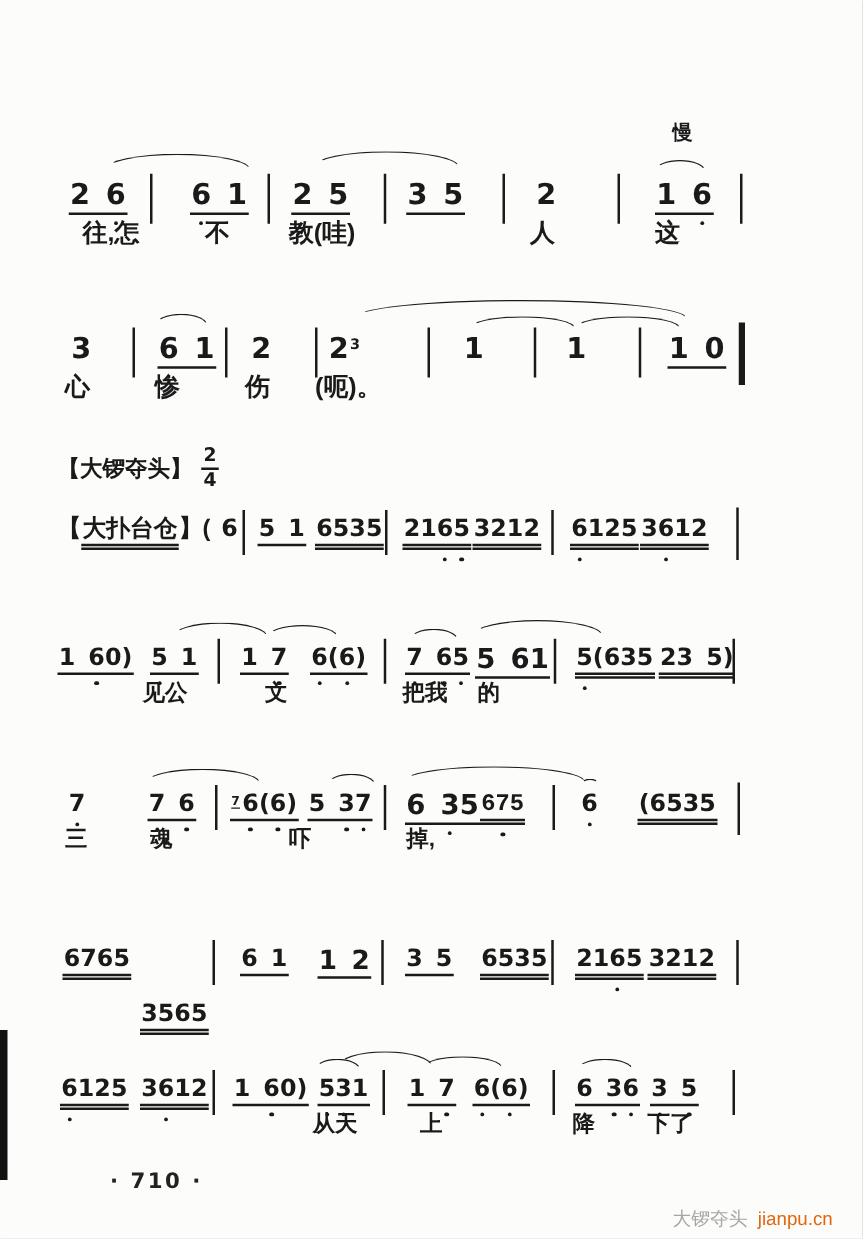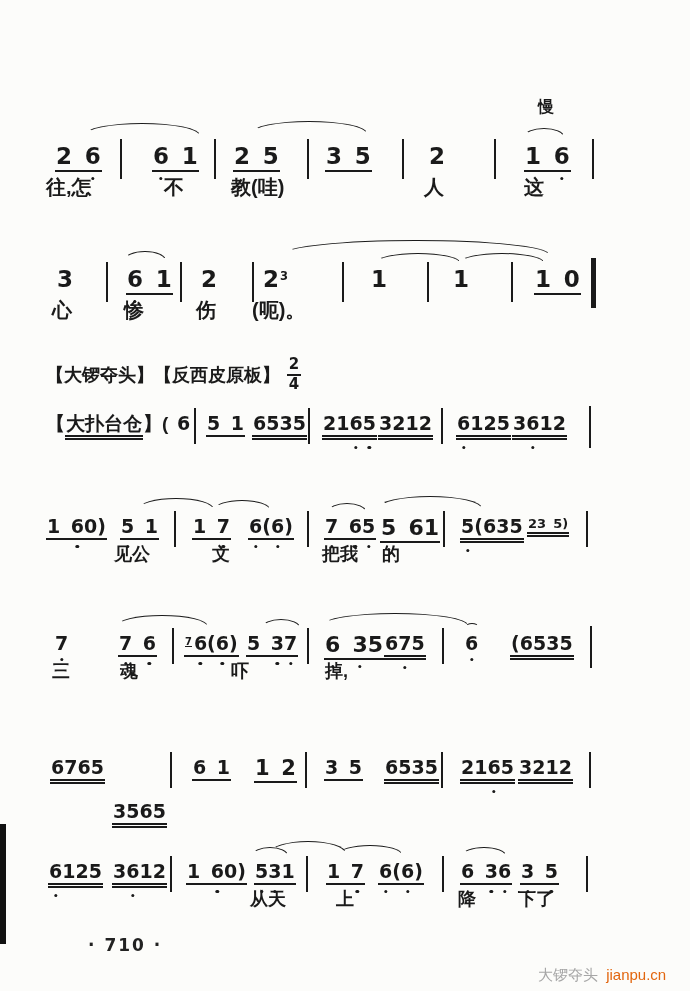--- a/index.html
+++ b/index.html
@@ -48,21 +48,20 @@
   .wm-url{color:#e2660f;margin-left:4px;cursor:pointer;}
   .artifact{position:absolute;left:0;top:824px;width:6px;height:120px;background:#111;}
 </style>
 </head>
 <body>
 
 <div class="page">
 
   <div class="heading">
     <span>【大锣夺头】</span>
-      <span>【反西皮原板】</span>
     <span class="ts">
       <span>2</span>
       <span class="ts-line"></span>
       <span>4</span>
     </span>
   </div>
 
   <div id="score-canvas">
       <div class="score-line" style="top: 145px;">
         <div class="cell u1" style="left: 55px; font-size: 23px;"><span class="grp"><span class="pt">2</span><span class="pt sp db">6</span></span></div>
@@ -74,21 +73,21 @@
         <div class="barline" style="left: 120px; top: -6px; height: 40px;"></div>
         <div class="barline" style="left: 214px; top: -6px; height: 40px;"></div>
         <div class="barline" style="left: 307px; top: -6px; height: 40px;"></div>
         <div class="barline" style="left: 402px; top: -6px; height: 40px;"></div>
         <div class="barline" style="left: 494px; top: -6px; height: 40px;"></div>
         <div class="barline" style="left: 592px; top: -6px; height: 40px;"></div>
         <div class="slur" style="left: 84px; top: -22px; width: 116px; height: 13px;"></div>
         <div class="slur" style="left: 251px; top: -24px; width: 116px; height: 13px;"></div>
         <div class="slur" style="left: 524px; top: -17px; width: 40px; height: 9px;"></div>
         <div class="tempo" style="left: 538px; top: -46px;">慢</div>
-        <div class="lyric" style="left: 46px; top: 32px; font-size: 20px;">往,怎</div>
+        <div class="lyric" style="left: 66px; top: 32px; font-size: 20px;">往,怎</div>
         <div class="lyric" style="left: 164px; top: 32px; font-size: 20px;">不</div>
         <div class="lyric" style="left: 231px; top: 32px; font-size: 20px;">教(哇)</div>
         <div class="lyric" style="left: 424px; top: 32px; font-size: 20px;">人</div>
         <div class="lyric" style="left: 524px; top: 32px; font-size: 20px;">这</div>
       </div>
       <div class="score-line" style="top: 268px;">
         <div class="cell" style="left: 56px; font-size: 23px;"><span class="grp"><span class="pt">3</span></span></div>
         <div class="cell u1" style="left: 126px; font-size: 23px;"><span class="grp"><span class="pt db">6</span><span class="pt sp">1</span></span></div>
         <div class="cell" style="left: 200px; font-size: 23px;"><span class="grp"><span class="pt">2</span></span></div>
         <div class="cell" style="left: 262px; font-size: 23px;"><span class="grp"><span class="pt">2</span><span class="pt sup">3</span></span></div>
@@ -126,41 +125,41 @@
         <div class="barline" style="left: 589px; top: -8px; height: 42px;"></div>
       </div>
       <div class="score-line" style="top: 517px;">
         <div class="cell u1" style="left: 46px; font-size: 19px;"><span class="grp"><span class="pt">1</span><span class="pt sp db">6</span><span class="pt">0</span><span class="pt">)</span></span></div>
         <div class="cell u1" style="left: 120px; font-size: 19px;"><span class="grp"><span class="pt db">5</span><span class="pt sp">1</span></span></div>
         <div class="cell u1" style="left: 192px; font-size: 19px;"><span class="grp"><span class="pt">1</span><span class="pt sp db">7</span></span></div>
         <div class="cell u1" style="left: 248px; font-size: 19px;"><span class="grp"><span class="pt db">6</span><span class="pt">(</span><span class="pt db">6</span><span class="pt">)</span></span></div>
         <div class="cell u1" style="left: 324px; font-size: 19px;"><span class="grp"><span class="pt db">7</span><span class="pt sp db">6</span><span class="pt db">5</span></span></div>
         <div class="cell u1" style="left: 380px; font-size: 22px;"><span class="grp"><span class="pt db">5</span><span class="pt sp">6</span><span class="pt">1</span></span></div>
         <div class="cell u2" style="left: 460px; font-size: 19px;"><span class="grp"><span class="pt db">5</span><span class="pt">(</span><span class="pt">6</span><span class="pt">3</span><span class="pt">5</span></span></div>
-        <div class="cell u2" style="left: 527px; font-size: 13px;"><span class="grp"><span class="pt">2</span><span class="pt">3</span><span class="pt sp">5</span><span class="pt">)</span></span></div>
+        <div class="cell u2" style="left: 527px; font-size: 19px;"><span class="grp"><span class="pt">2</span><span class="pt">3</span><span class="pt sp">5</span><span class="pt">)</span></span></div>
         <div class="barline" style="left: 174px; top: -6px; height: 36px;"></div>
         <div class="barline" style="left: 307px; top: -6px; height: 36px;"></div>
         <div class="barline" style="left: 443px; top: -6px; height: 36px;"></div>
         <div class="barline" style="left: 586px; top: -6px; height: 36px;"></div>
         <div class="slur" style="left: 138px; top: -19px; width: 76px; height: 12px;"></div>
         <div class="slur" style="left: 214px; top: -17px; width: 56px; height: 10px;"></div>
         <div class="slur" style="left: 328px; top: -14px; width: 38px; height: 9px;"></div>
         <div class="slur" style="left: 378px; top: -21px; width: 104px; height: 13px;"></div>
         <div class="lyric" style="left: 114px; top: 28px; font-size: 18px;">见公</div>
         <div class="lyric" style="left: 212px; top: 28px; font-size: 18px;">文</div>
         <div class="lyric" style="left: 322px; top: 28px; font-size: 18px;">把我</div>
         <div class="lyric" style="left: 382px; top: 28px; font-size: 18px;">的</div>
       </div>
       <div class="score-line" style="top: 634px;">
         <div class="cell" style="left: 54px; font-size: 19px;"><span class="grp"><span class="pt db">7</span></span></div>
         <div class="cell u1" style="left: 118px; font-size: 19px;"><span class="grp"><span class="pt db">7</span><span class="pt sp db">6</span></span></div>
         <div class="cell u1" style="left: 184px; font-size: 19px;"><span class="grp"><span class="pt grace">7</span><span class="pt db">6</span><span class="pt">(</span><span class="pt db">6</span><span class="pt">)</span></span></div>
         <div class="cell u1" style="left: 246px; font-size: 19px;"><span class="grp"><span class="pt">5</span><span class="pt sp db">3</span><span class="pt db">7</span></span></div>
         <div class="cell u1" style="left: 324px; font-size: 22px;"><span class="grp"><span class="pt db">6</span><span class="pt sp db">3</span><span class="pt">5</span></span></div>
-        <div class="cell u2" style="left: 384px; font-size: 19px;"><span class="grp"><span class="pt">6</span><span class="pt db">7</span><span class="pt">5</span></span></div>
+        <div class="cell u2" style="left: 384px; font-size: 19px; font-family: Liberation Mono, monospace;"><span class="grp"><span class="pt">6</span><span class="pt db">7</span><span class="pt">5</span></span></div>
         <div class="cell" style="left: 464px; font-size: 19px;"><span class="grp"><span class="pt db ferm">6</span></span></div>
         <div class="cell u2" style="left: 510px; font-size: 19px;"><span class="grp"><span class="pt">(</span><span class="pt">6</span><span class="pt">5</span><span class="pt">3</span><span class="pt">5</span></span></div>
         <div class="barline" style="left: 172px; top: -6px; height: 36px;"></div>
         <div class="barline" style="left: 307px; top: -6px; height: 36px;"></div>
         <div class="barline" style="left: 442px; top: -6px; height: 36px;"></div>
         <div class="barline" style="left: 590px; top: -8px; height: 42px;"></div>
         <div class="slur" style="left: 116px; top: -19px; width: 92px; height: 12px;"></div>
         <div class="slur" style="left: 262px; top: -15px; width: 38px; height: 9px;"></div>
         <div class="slur" style="left: 322px; top: -21px; width: 146px; height: 13px;"></div>
         <div class="lyric" style="left: 52px; top: 28px; font-size: 18px;">三</div>

